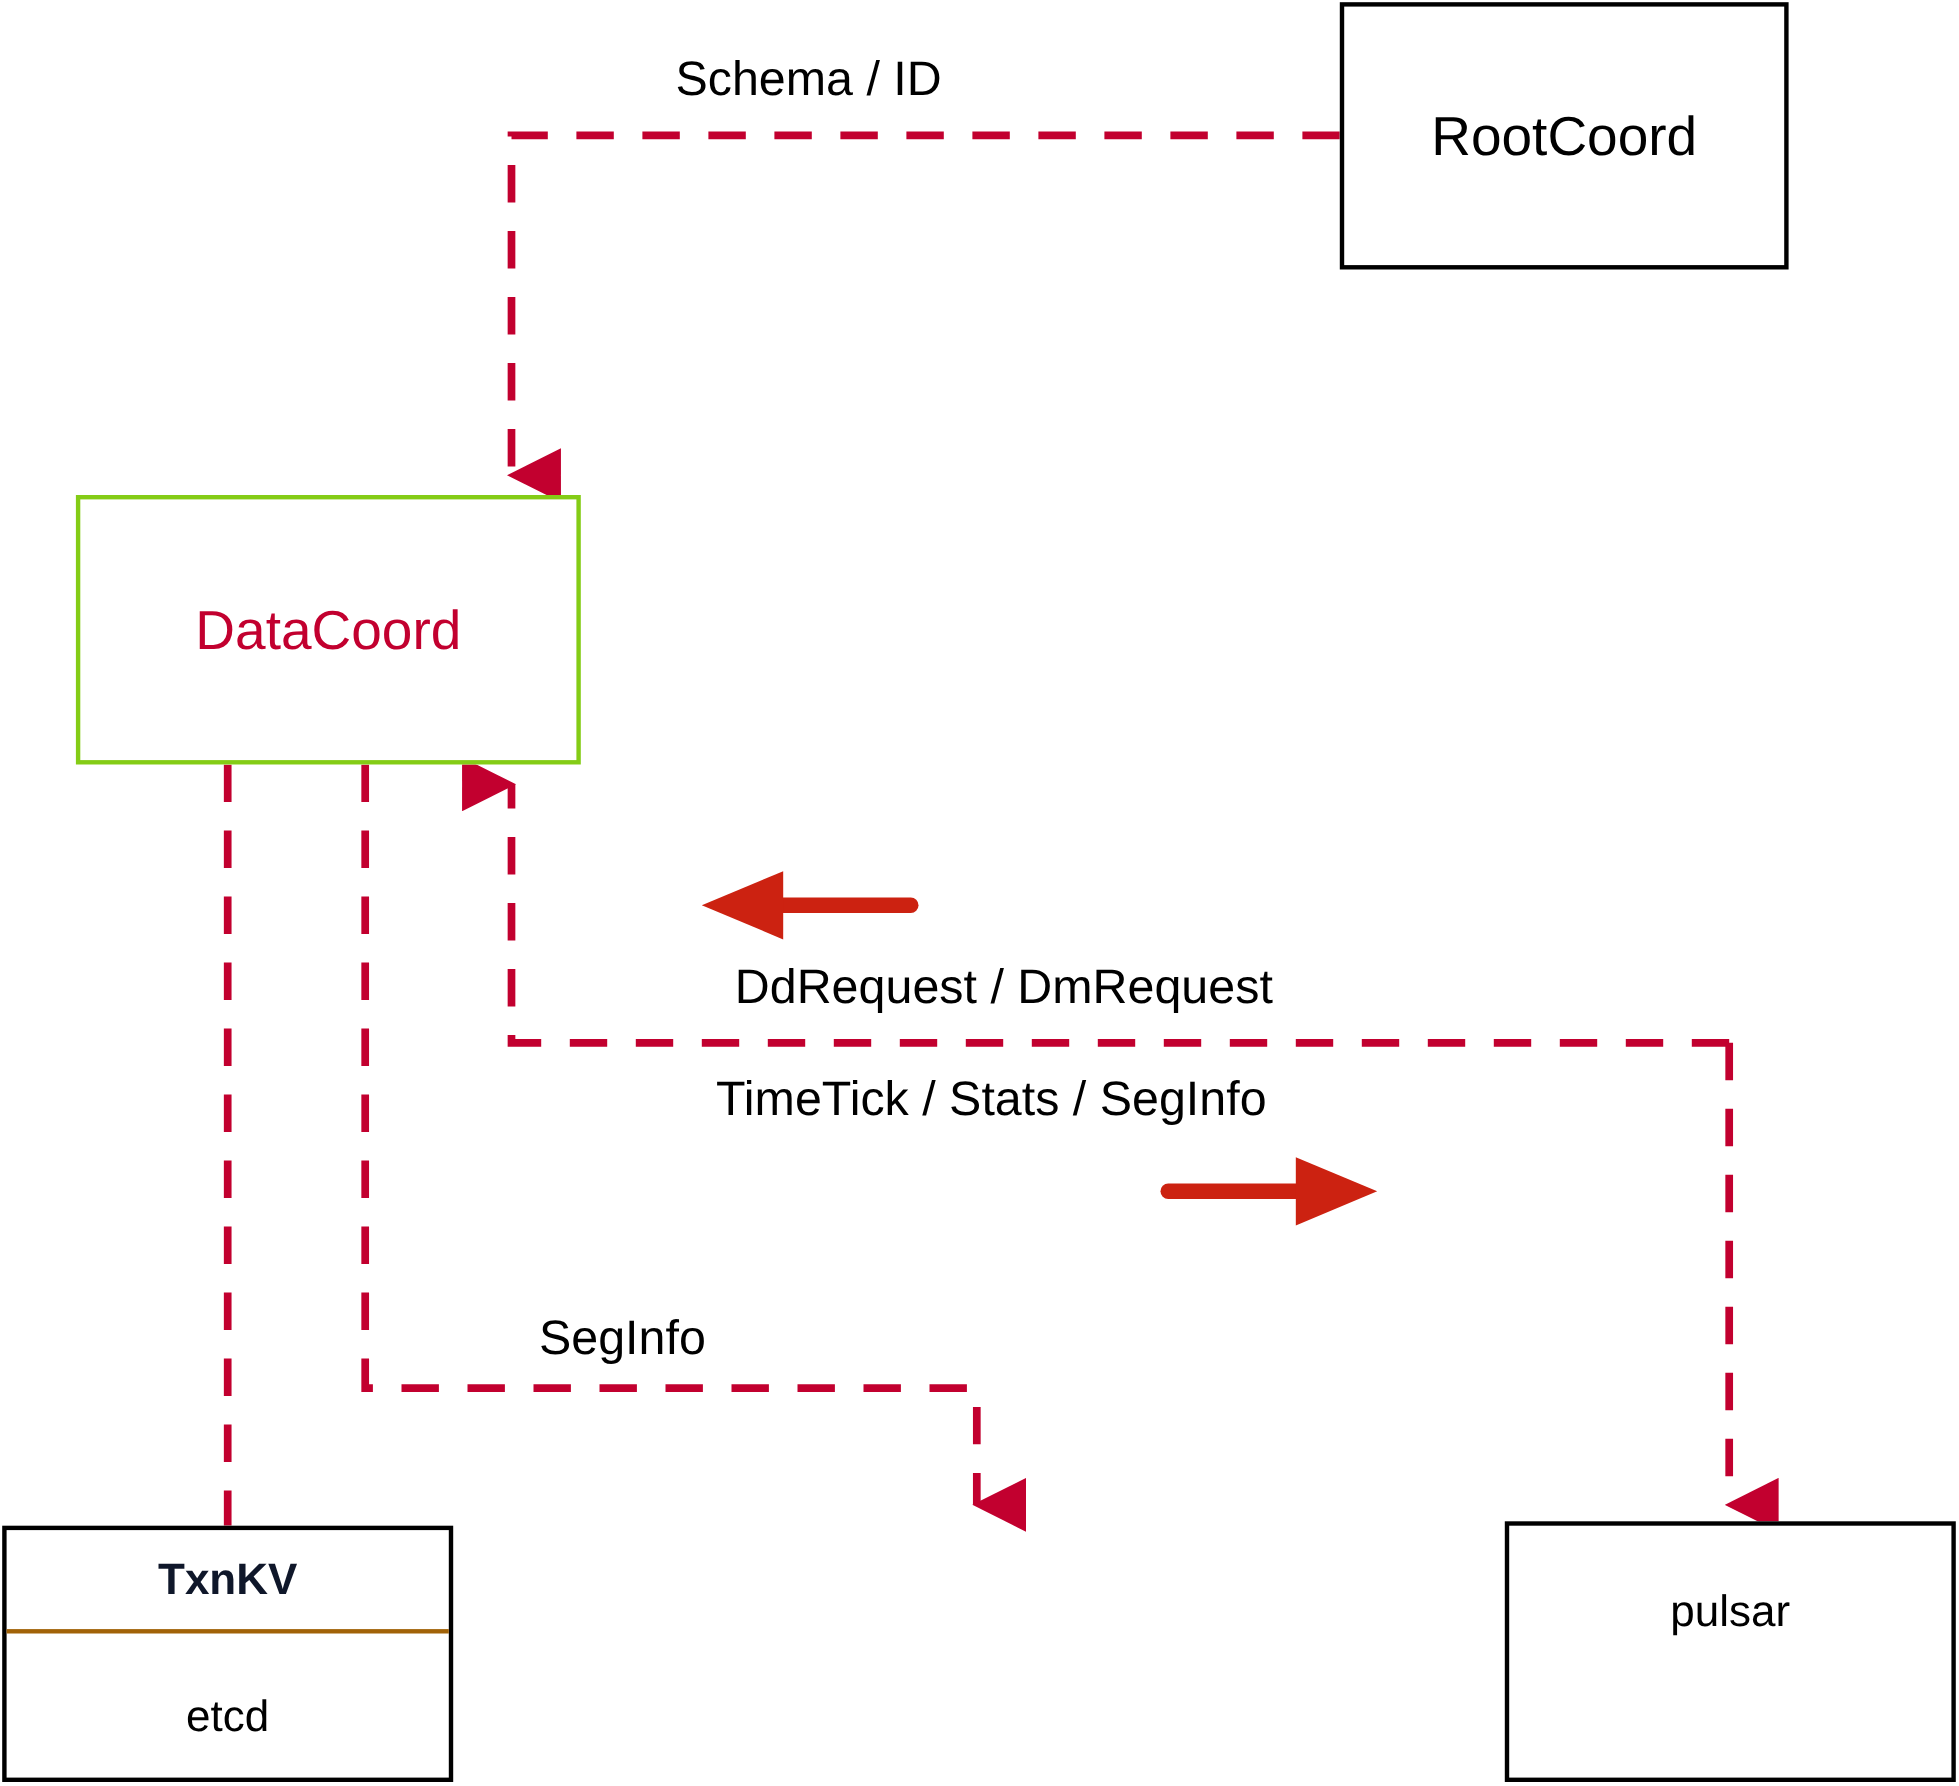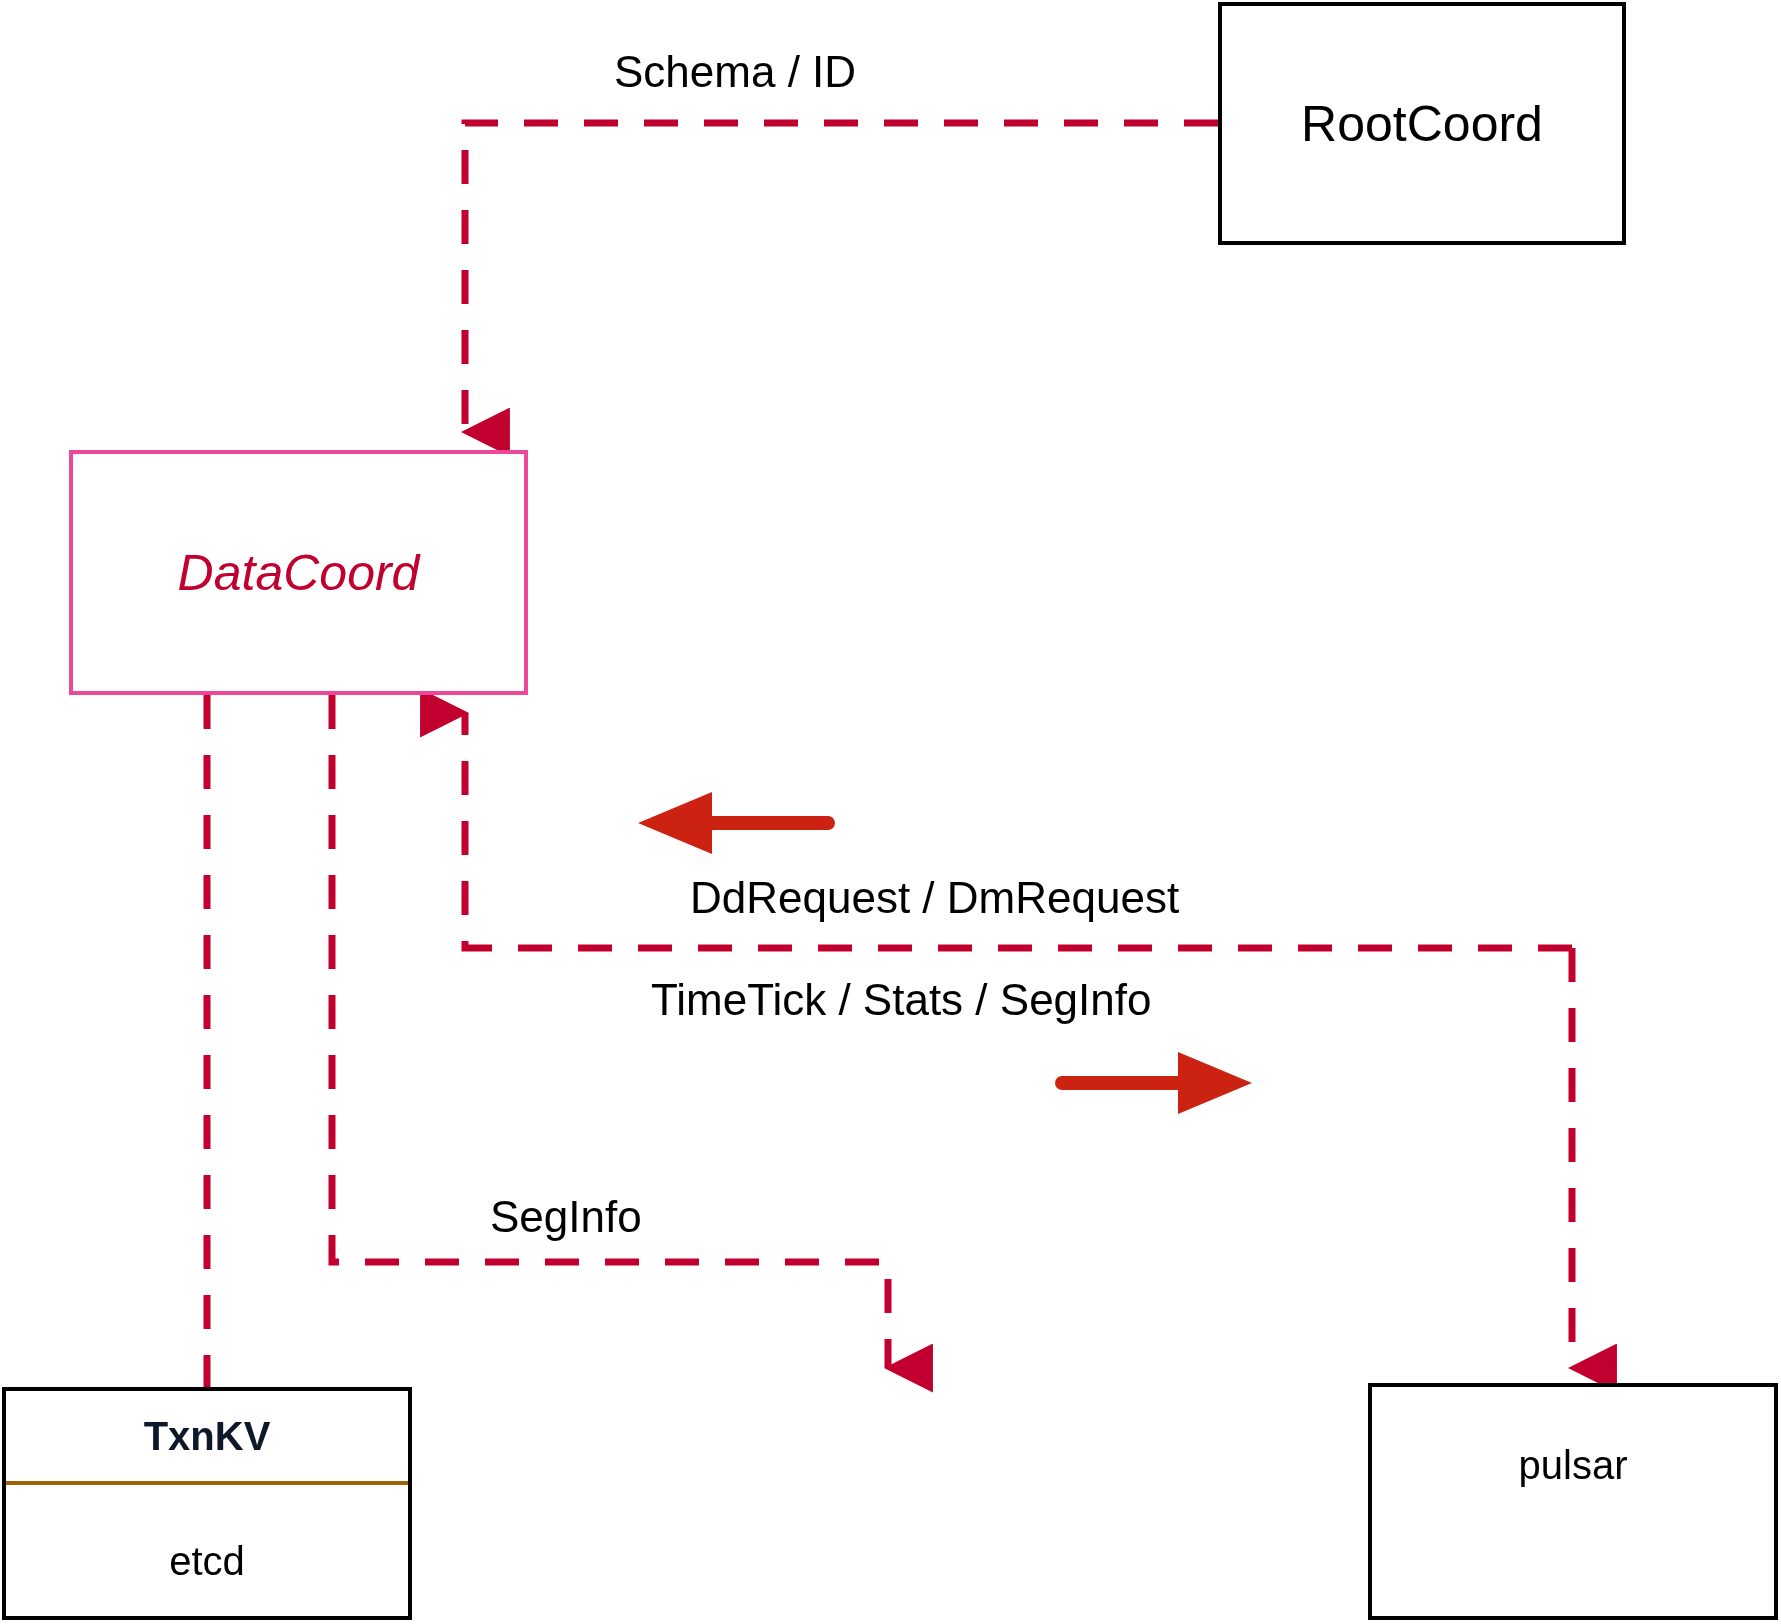--- a/index.html
+++ b/index.html
@@ -26,22 +26,21 @@
   }
   .node {
     position: absolute;
     box-sizing: border-box;
     background: #ffffff;
   }
   .node-black {
     border: 4px solid #000000;
   }
   .node-red {
-    border: 4px solid #ec4899;
-    font-style: italic;
+    border: 4px solid #84cc16;
   }
   .node-title {
     display: flex;
     align-items: center;
     justify-content: center;
     width: 100%;
     text-align: center;
   }
   .title-plain {
     font-size: 50px;
@@ -145,19 +144,19 @@
 
 
   <div class="node node-black" style="left:1368px; top:1383px; width:410px; height:237px;">
     <div class="comp-body" style="height:155px;">
       <span>pulsar</span>
     </div>
   </div>
 
   <div class="edge-label" style="left:614px; top:47px;">Schema / ID</div>
 
-  <div class="edge-label" style="left:690px; top:873px;">DdRequest / DmRequest</div>
+  <div class="edge-label" style="left:668px; top:873px;">DdRequest / DmRequest</div>
 
   <div class="edge-label" style="left:651px; top:975px;">TimeTick / Stats / SegInfo</div>
 
   <div class="edge-label" style="left:490px; top:1192px;">SegInfo</div>
 
 </div>
 
 </body></html>

